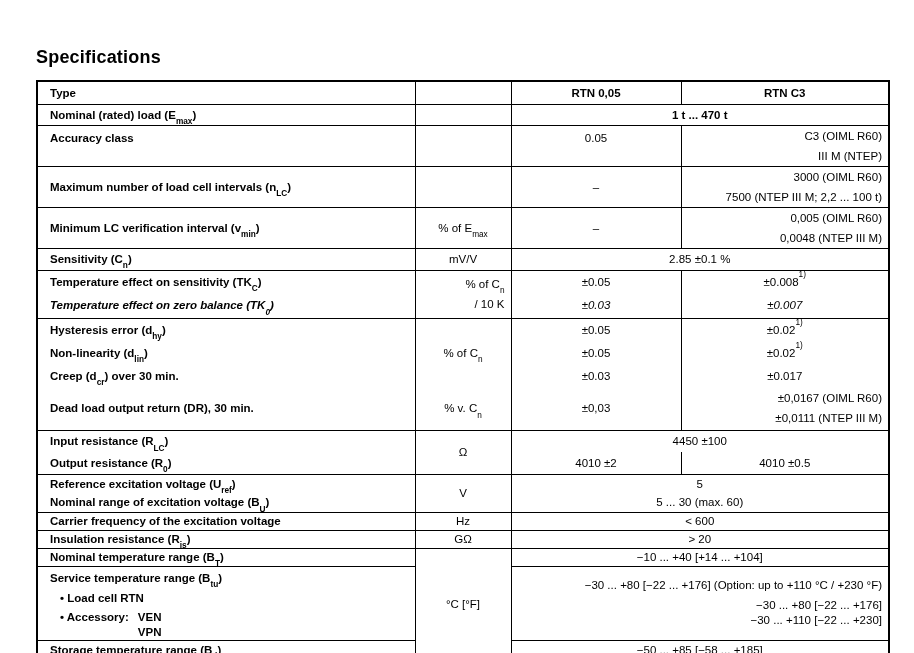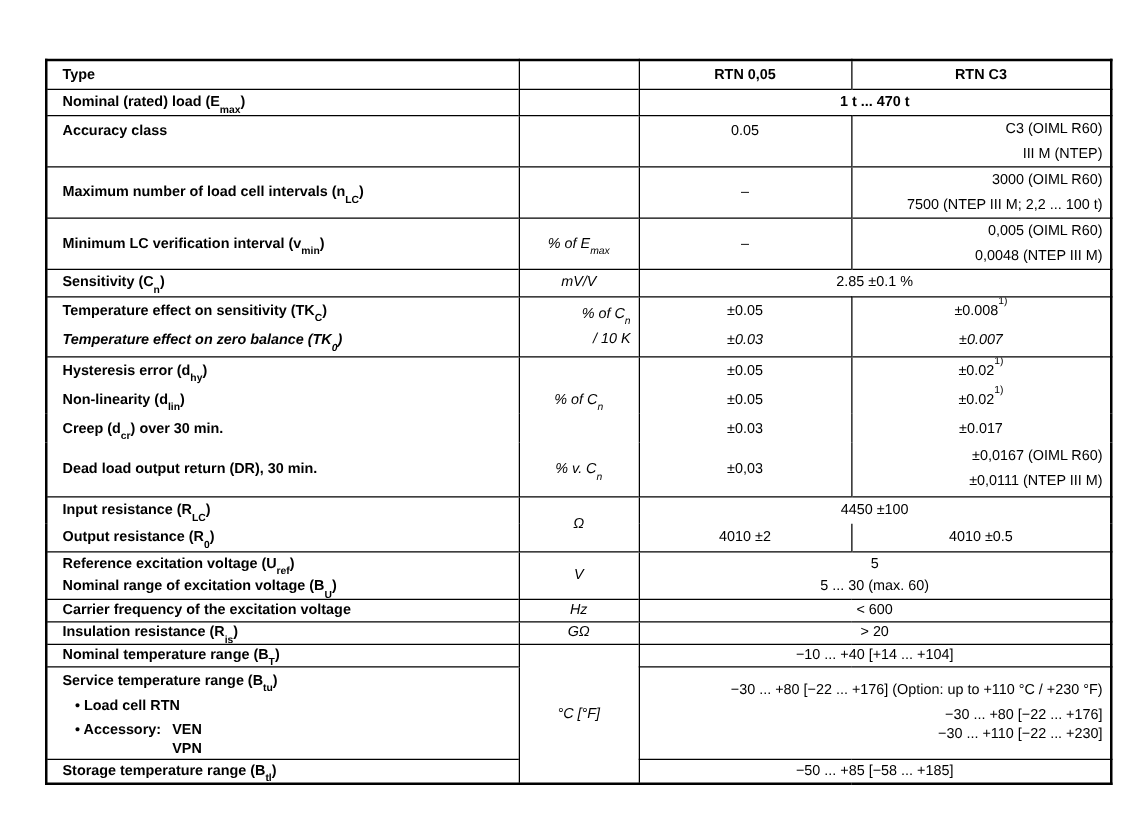--- a/index.html
+++ b/index.html
@@ -10,21 +10,21 @@
   table{border-collapse:collapse;table-layout:fixed;width:852px;border:2px solid #000;}
   col.c-label{width:378px;}
   col.c-unit{width:96px;}
   col.c-v1{width:170px;}
   col.c-v2{width:208px;}
   td{border-left:1px solid #000;border-right:1px solid #000;border-top:1px solid #000;
      border-bottom:none;padding:0 6px;font-size:11.5px;line-height:14px;
      vertical-align:middle;overflow:hidden;}
   td.nt{border-top:none;}
   td.lbl{font-weight:bold;text-align:left;padding-left:12px;}
-  td.unit{text-align:center;font-weight:normal;font-style:italic;}
+  td.unit{text-align:center;font-weight:normal;}
   td.val{text-align:center;font-weight:normal;}
   td.b{font-weight:bold;}
   td.vtop{vertical-align:top;padding-top:5px;}
   .ln{line-height:20px;text-align:right;}
   sub{font-size:0.72em;line-height:0;position:relative;top:2px;}
   sup{font-size:0.72em;line-height:0;position:relative;top:-4px;}
   
   tr.h18{height:18px;} tr.h19{height:19px;} tr.h20{height:20px;} tr.h21{height:21px;}
   tr.h22{height:22px;margin-top:40px;} tr.h23{height:23px;} tr.h25{height:25px;font-style:italic;} tr.h37{height:37px;}
   tr.h38{height:38px;} tr.h39{height:39px;padding-left:12px;} tr.h43{height:43px;} tr.h74{height:74px;}
@@ -34,20 +34,21 @@
   .svc-bullet{margin:5px 0 0 10px;line-height:15px;}
   .svc-acc{display:flex;margin:4px 0 0 10px;line-height:15px;}
   .acc-items{margin-left:9px;}
   .svc-vals .ln{line-height:15px;}
   .svc-vals .first{margin-bottom:5px;}
 </style>
 </head>
 <body>
 
 <div class="page">
+  <h1>Specifications</h1>
 
   <table>
     <colgroup>
         <col class="c-label">
         <col class="c-unit">
         <col class="c-v1">
         <col class="c-v2">
       </colgroup>
 
     <tbody>

